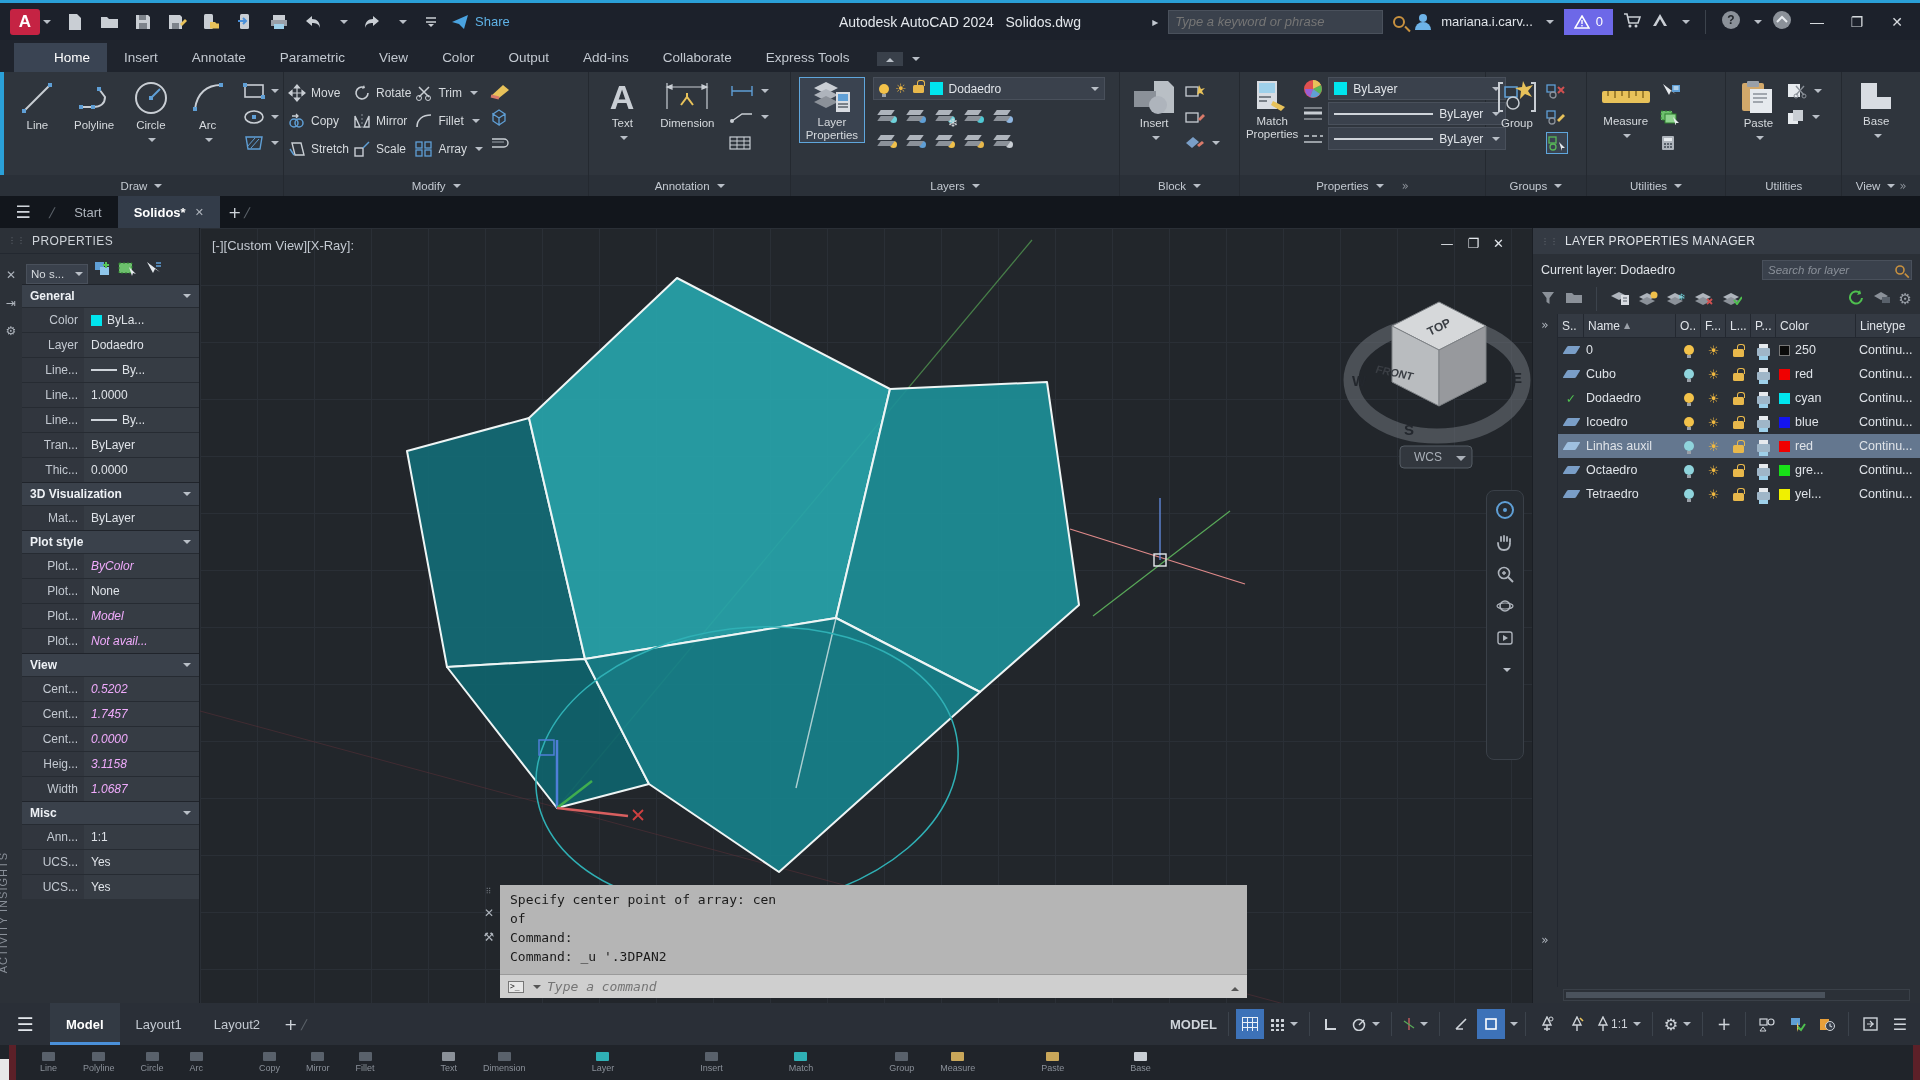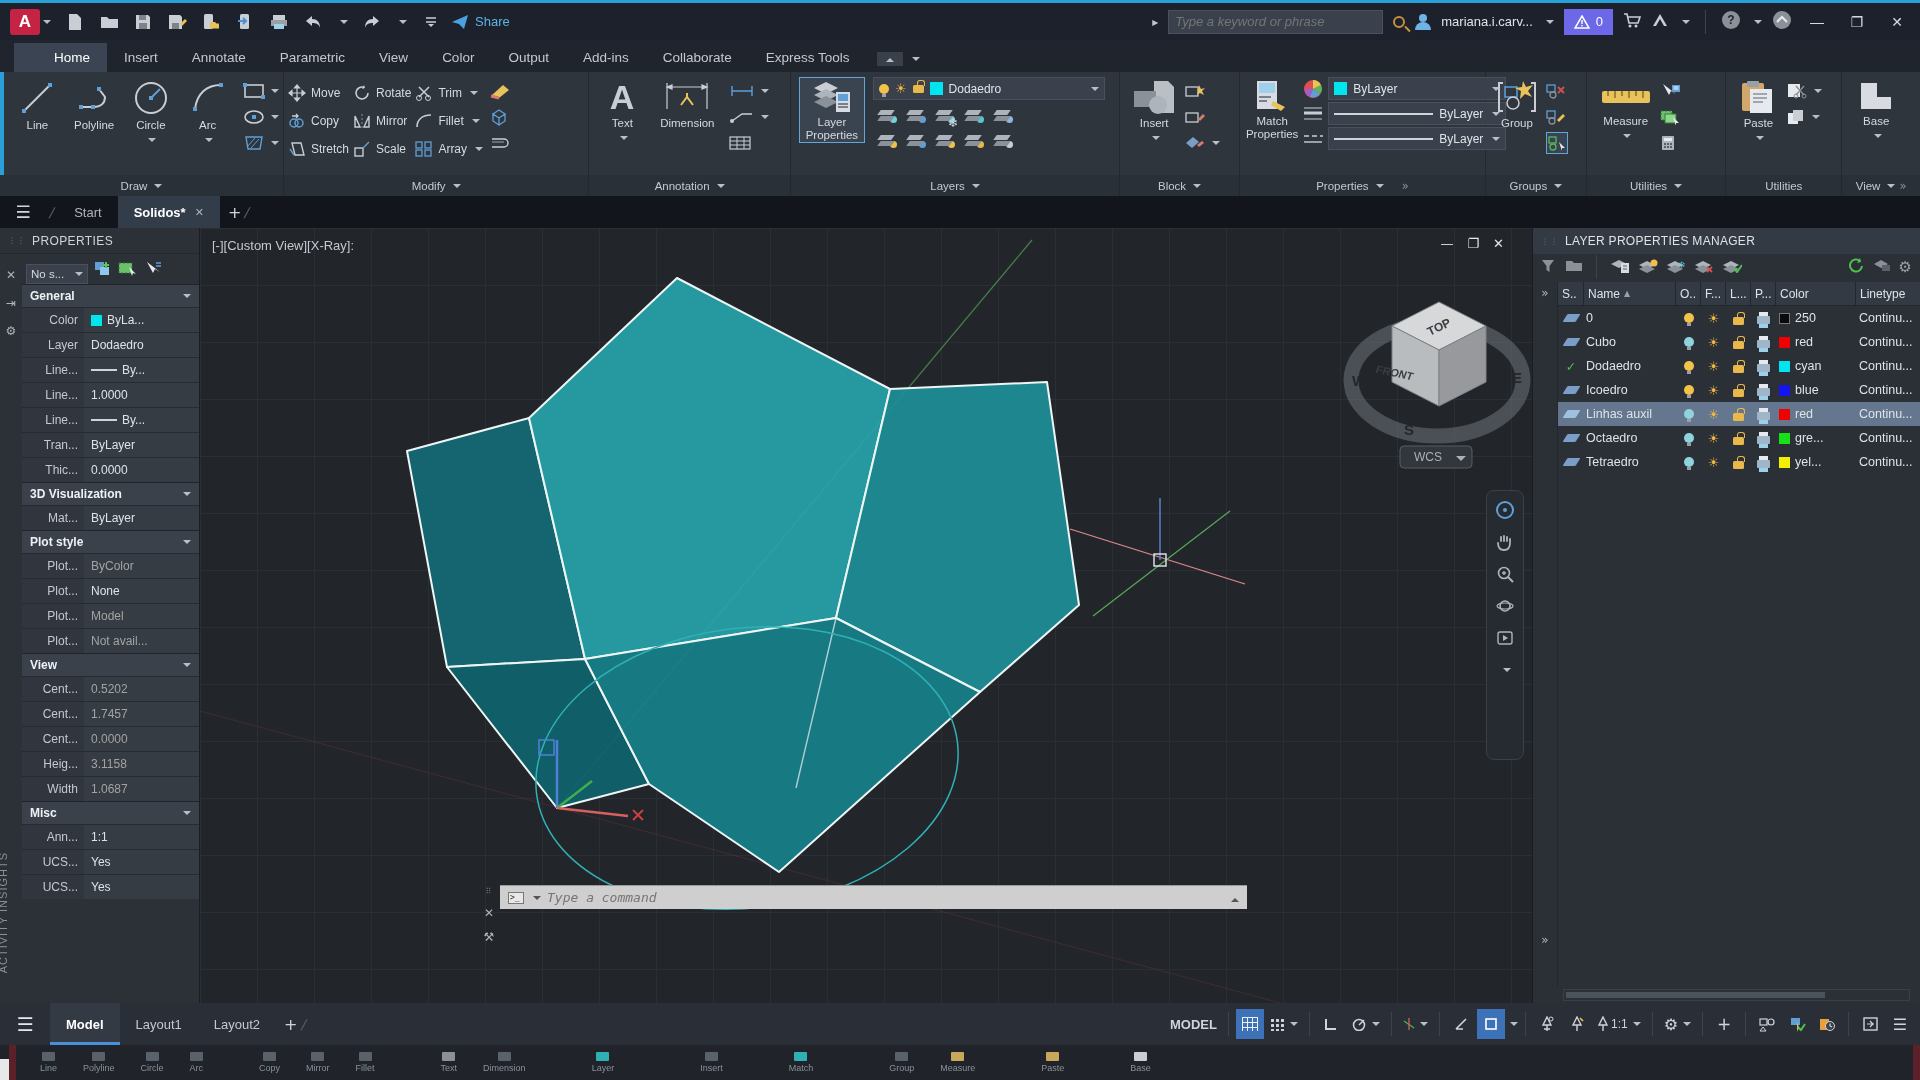--- a/index.html
+++ b/index.html
@@ -79,21 +79,21 @@
   .grip{color:#6a7078;font-size:8px;letter-spacing:1px;}
   .props-tool{height:30px;display:flex;align-items:center;gap:5px;padding:0 4px 0 26px;}
   .nosel{width:62px;height:20px;background:#3a414c;border:1px solid #49505b;display:flex;align-items:center;justify-content:space-between;padding:0 4px;font-size:11.5px;color:#d6dade;margin-top:9px;}
   .ptool{width:20px;height:18px;display:flex;align-items:center;justify-content:center;}
   .prail{position:absolute;left:0;top:40px;width:22px;display:flex;flex-direction:column;align-items:center;gap:14px;color:#aeb4bc;}
   .sect{margin-left:22px;}
   .sect-h{height:23px;background:#3a414b;display:flex;align-items:center;justify-content:space-between;padding:0 8px;font-weight:bold;color:#eef1f5;font-size:12px;border-top:1px solid #20242b;}
   .prow{display:flex;height:25px;border-top:1px solid #262b32;font-size:12px;}
   .prow .pl{width:62px;background:#31363e;display:flex;align-items:center;justify-content:flex-end;padding-right:6px;color:#c3c9d1;}
   .prow .pv{flex:1;background:#363c44;display:flex;align-items:center;padding-left:7px;gap:5px;color:#dfe3e8;}
-  .prow .pv.dim{color:#a3a3a3;}
+  .prow .pv.dim{color:#f0abfc;font-style:italic;}
   .ln{width:26px;height:2px;background:#cfd4da;display:inline-block;}
   .act-ins{position:absolute;left:-3px;bottom:30px;transform:rotate(180deg);writing-mode:vertical-rl;color:#8a9099;font-size:11px;letter-spacing:1px;}
 
   
   .viewport{width:1332px;position:relative;background:#22262b;overflow:hidden;
     background-image:linear-gradient(#2a2f36 1px,transparent 1px),linear-gradient(90deg,#2a2f36 1px,transparent 1px);
     background-size:57px 57px;}
   .vplabel{position:absolute;left:12px;top:10px;color:#c3c9d1;font-size:13px;}
   .vpwin{position:absolute;right:28px;top:8px;display:flex;gap:14px;color:#e3e7ec;font-size:13px;}
   .navbar{position:absolute;right:8px;top:262px;width:38px;height:270px;background:#262b31;border:1px solid #3a4048;border-radius:8px;display:flex;flex-direction:column;align-items:center;padding-top:8px;gap:10px;}
@@ -240,20 +240,23 @@
             <path d="M3 7l3 3 3-3z" fill="#c9ced4"></path>
           </svg>
         </span>
     </div>
     <div class="share">
       <svg width="18" height="16">
           <path d="M1 8L17 1l-4 14-5-5zM8 10l9-9" fill="#4aa3e0"></path>
         </svg>
       <span>Share</span>
     </div>
+    <div class="tb-title">
+      <span>Autodesk AutoCAD 2024</span>&nbsp;&nbsp;&nbsp;<span>Solidos.dwg</span>
+    </div>
     <div class="tb-right">
       <span class="ic" style="color:#c3c9d1">▸</span>
       <div class="searchbox">
         <input placeholder="Type a keyword or phrase" style="">
       </div>
       <span class="mag"></span>
       <span class="person"></span>
       <span class="username">mariana.i.carv...</span>
       <span class="cdown"></span>
       <div class="notif">
@@ -1103,33 +1106,46 @@
           </span>
       </div>
 
       
       <div class="cmd">
         <div class="cmd-rail">
           <span class="grip">⠿</span>
           <span class="ic">✕</span>
           <span class="ic">⚒</span>
         </div>
+        <div class="cmd-hist">
+          <div>Specify center point of array: cen</div>
+          <div>of</div>
+          <div>Command:</div>
+          <div>Command: _u '.3DPAN2</div>
+        </div>
         <div class="cmd-input">
           <span class="cmdicon">&gt;_</span>
           <span class="cdown" style="border-top-color:#555"></span>
           <input placeholder="Type a command" style="">
           <span class="cup2"></span>
         </div>
       </div>
     </div>
 
     <div class="lmgr">
       <div class="lm-title">
         <span class="grip">⋮⋮</span>
         <span>LAYER PROPERTIES MANAGER</span>
+      </div>
+      <div class="lm-cur">
+        <span>Current layer: Dodaedro</span>
+        <div class="lm-search">
+          <span>Search for layer</span>
+          <span class="mag" style="transform:scale(.8)"></span>
+        </div>
       </div>
       <div class="lm-tools">
         <span><svg width="16" height="14">
               <path d="M1 1h12l-4.5 6v6l-3-2V7z" fill="#8b9199"></path>
             </svg></span>
         <span><svg width="18" height="13">
               <path d="M1 2h6l2 2h8v8H1z" fill="#8b9199"></path>
             </svg></span>
         <span class="sdiv"></span>
         <span><svg width="20" height="14">

